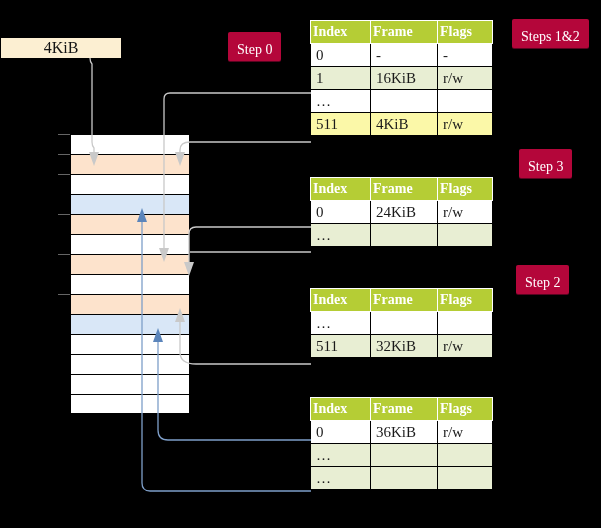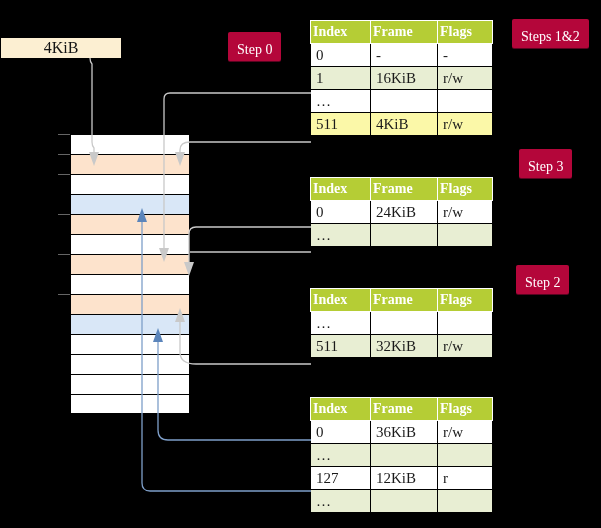--- a/index.html
+++ b/index.html
@@ -246,25 +246,20 @@
       <tr class="plain">
         <td>0</td>
         <td>36KiB</td>
         <td>r/w</td>
       </tr>
       <tr class="alt">
         <td>…</td>
         <td></td>
         <td></td>
       </tr>
-      <tr class="plain">
-        <td>127</td>
-        <td>12KiB</td>
-        <td>r</td>
-      </tr>
       <tr class="alt">
         <td>…</td>
         <td></td>
         <td></td>
       </tr>
     </tbody>
   </table>
 
 <div class="tick" style="left: 58px; top: 134px;"></div>
     <div class="tick" style="left: 58px; top: 154px;"></div>

